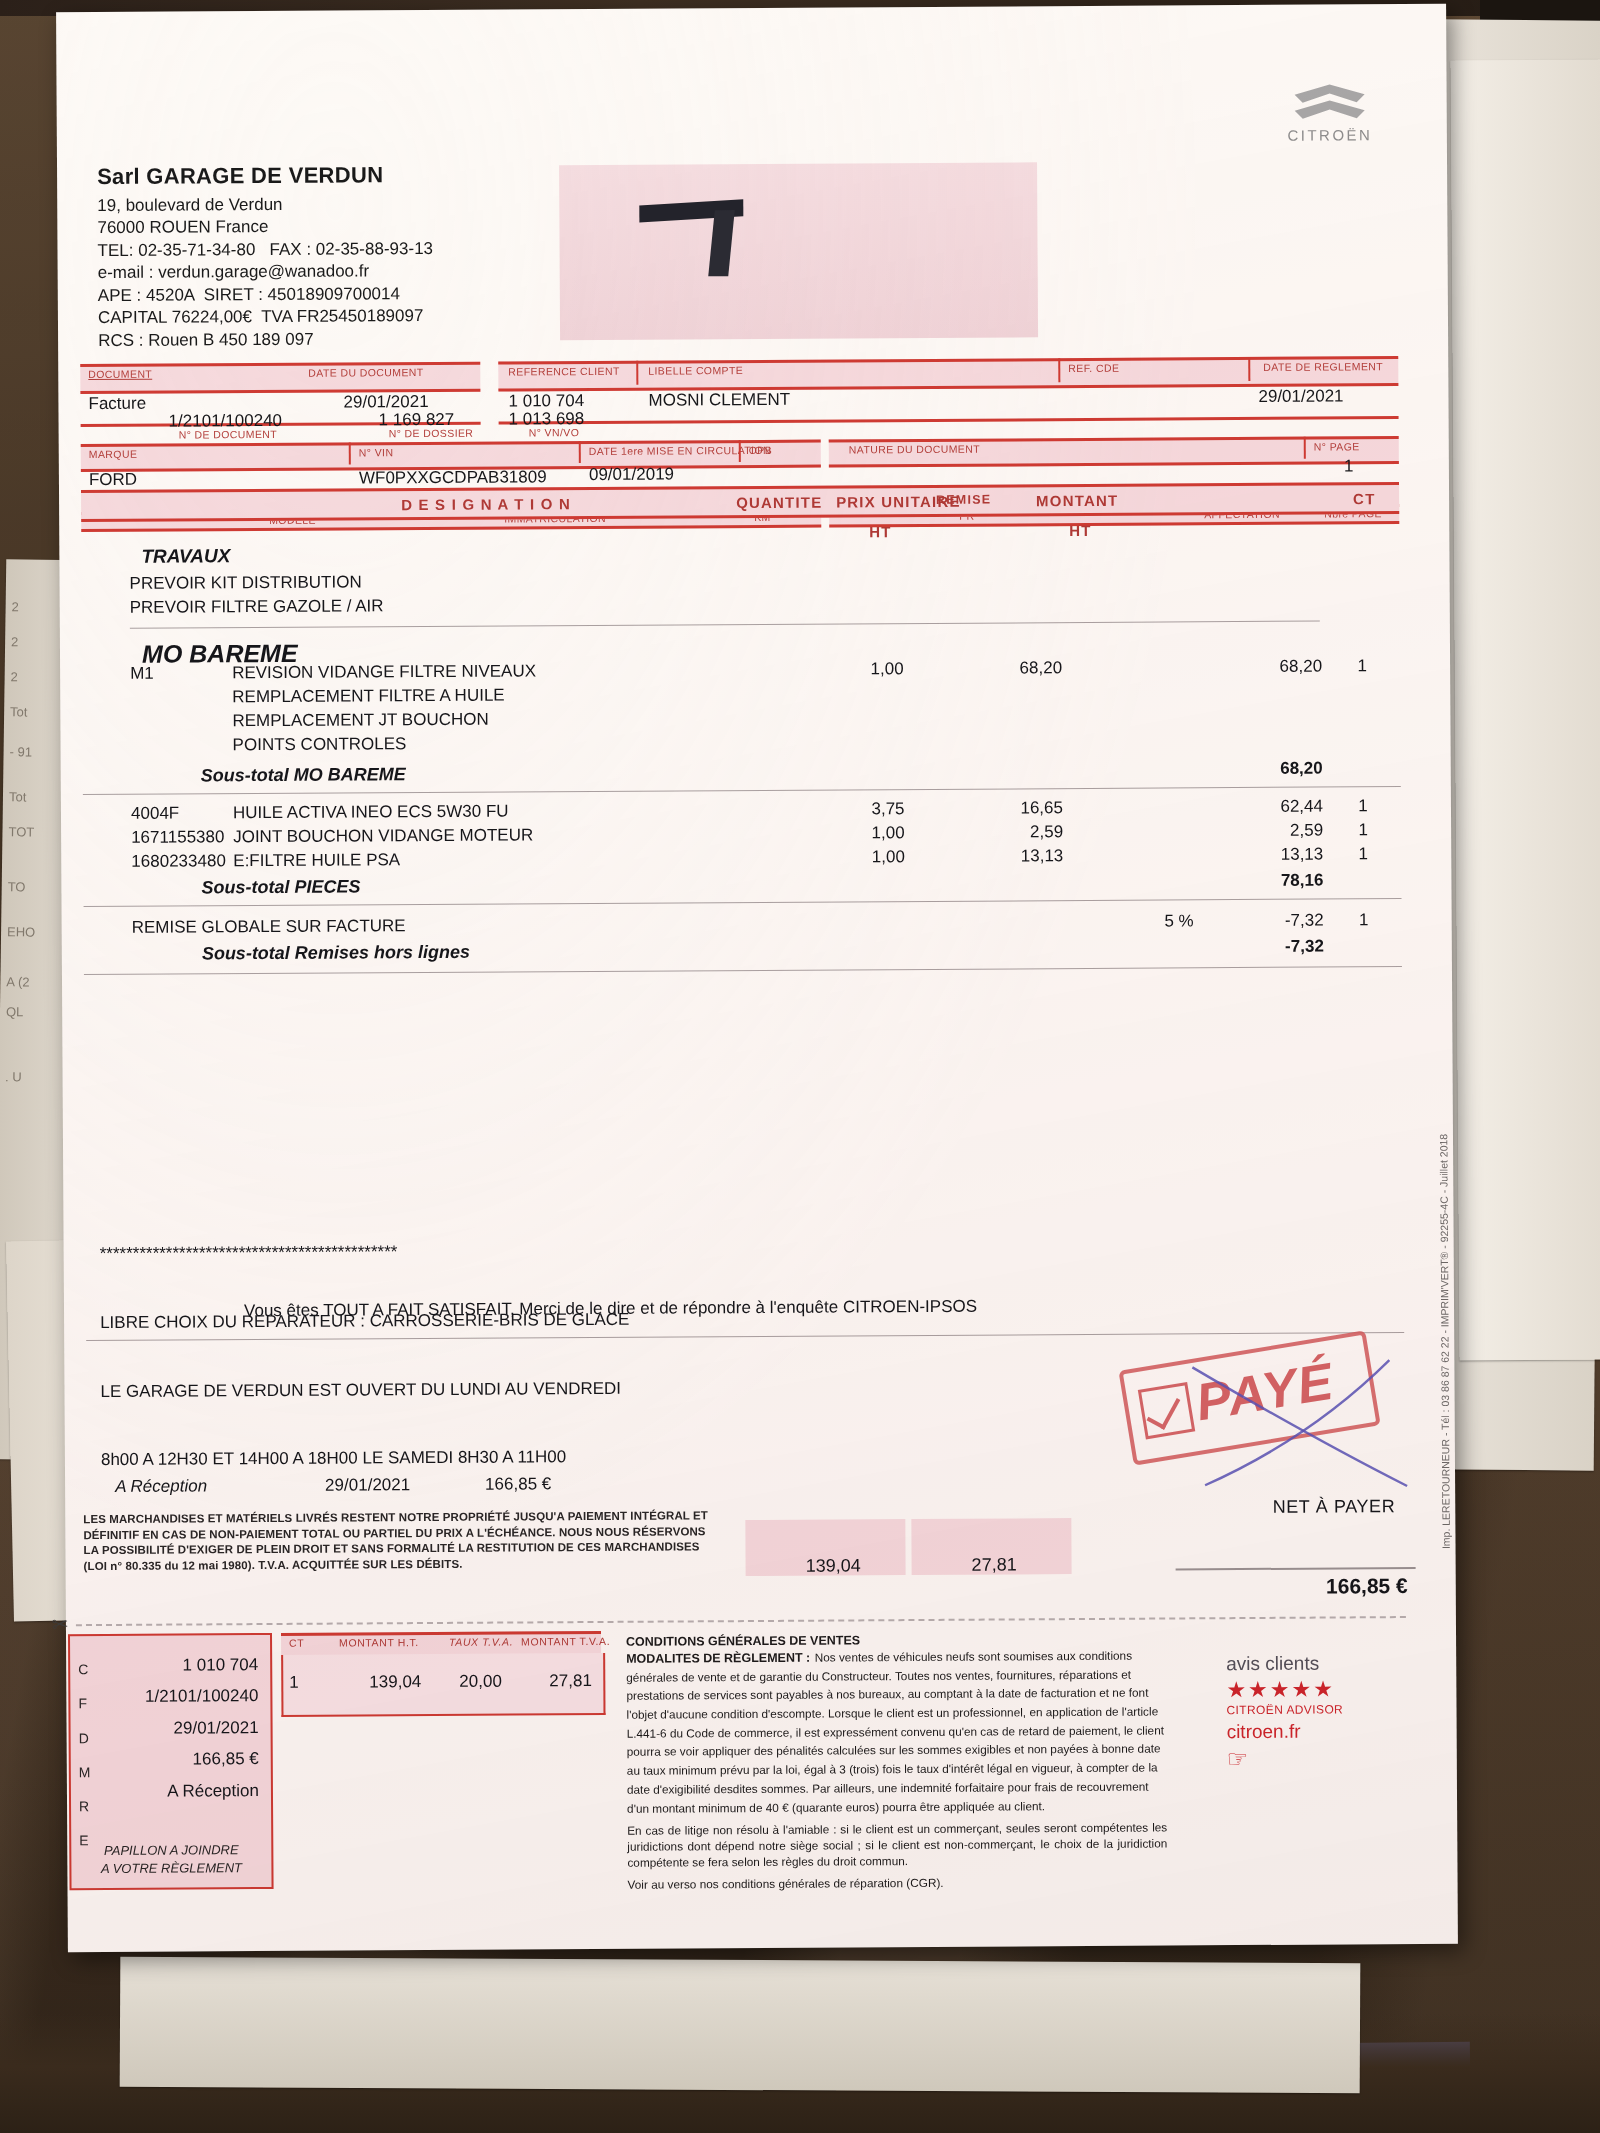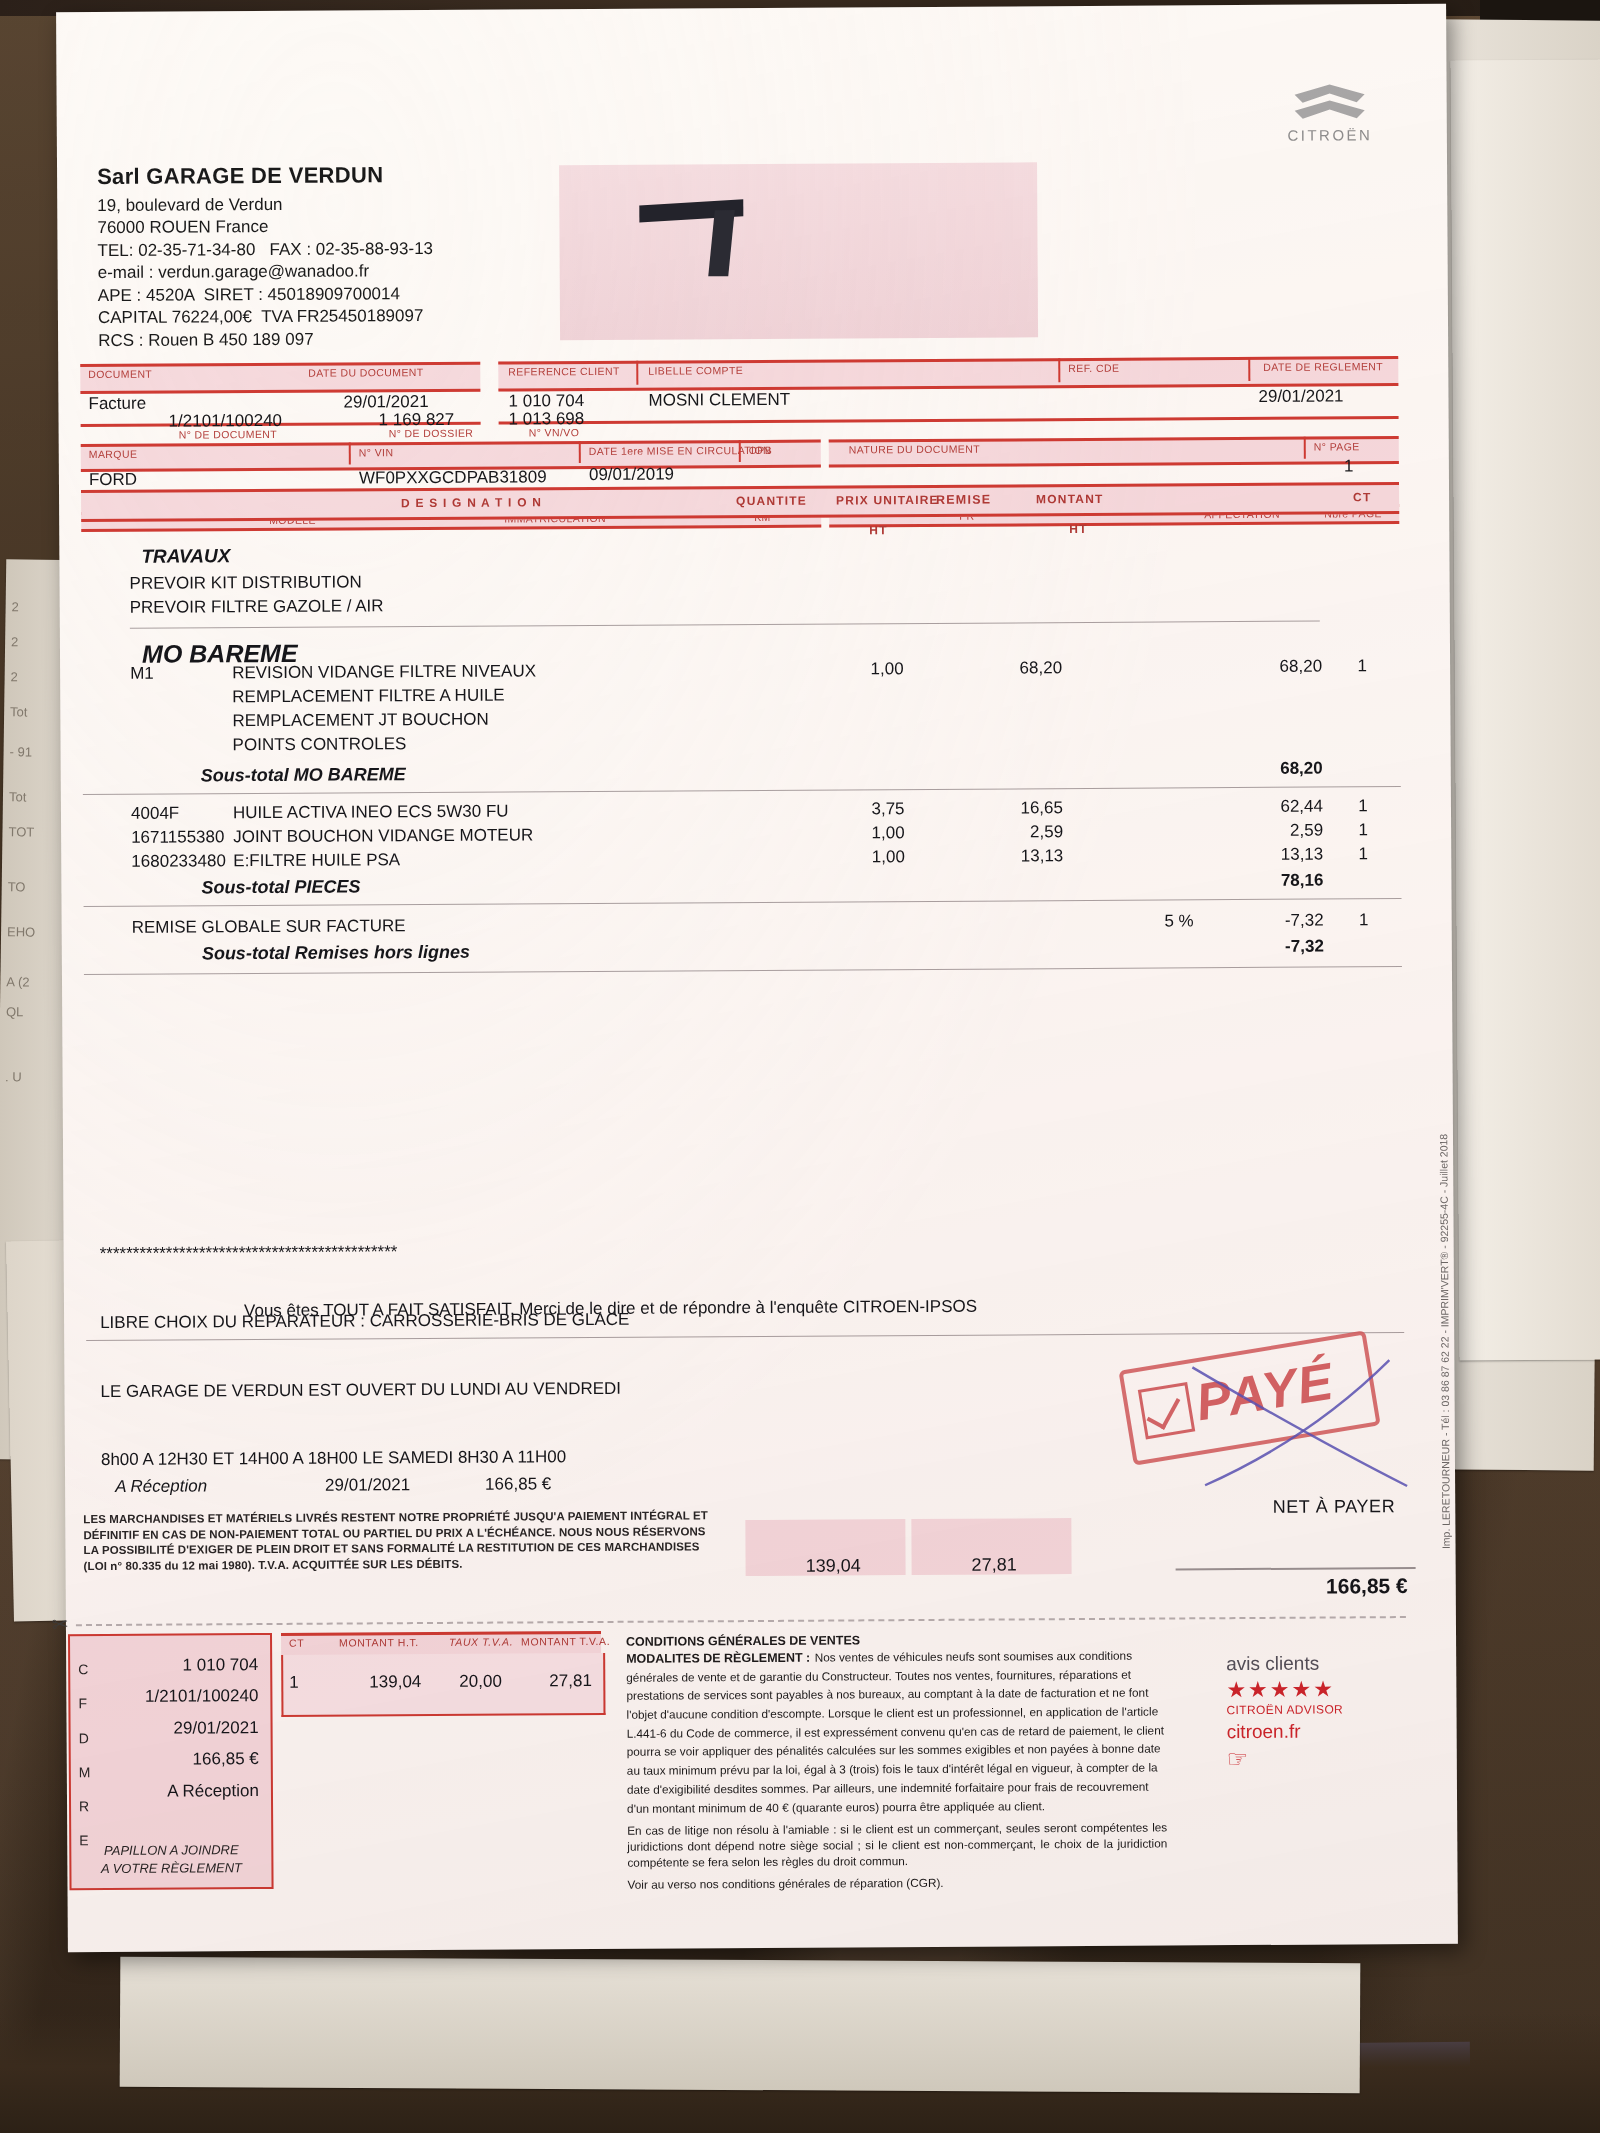--- a/index.html
+++ b/index.html
@@ -192,21 +192,21 @@
     left: 22px;
     top: 478px;
     width: 1318px;
     height: 26px;
     background: #f6dcdf;
     border-top: 3px solid #cf3b33;
     border-bottom: 3px solid #cf3b33;
   }
   .dh {
     position: absolute;
-    font-size: 12px;
+    font-size: 15px;
     letter-spacing: 1.2px;
     color: #b03a36;
     font-weight: bold;
     white-space: nowrap;
   }
   #body-area {
     position: absolute;
     left: 22px;
     top: 510px;
     width: 1318px;
@@ -550,21 +550,21 @@
     </div>
 
     <div id="photo-box">
       <div id="photo-shape">
         <div class="bar1"></div>
         <div class="bar2"></div>
       </div>
     </div>
 
     <div class="band" style="left:22px; top:352px; width:400px; height:24px;"></div>
-    <div class="lbl" style="left:30px; top:356px;">DOCUMENT</div>
+    <div class="lbl" style="left:30px; top:356px;text-decoration:underline;">DOCUMENT</div>
     <div class="lbl" style="left:250px; top:356px;">DATE DU DOCUMENT</div>
     <div class="val" style="left:30px; top:382px;">Facture</div>
     <div class="val" style="left:285px; top:382px;">29/01/2021</div>
 
     <div class="band" style="left:440px; top:352px; width:900px; height:24px;"></div>
     <div class="lbl" style="left:450px; top:356px;">REFERENCE CLIENT</div>
     <div class="lbl" style="left:590px; top:356px;">LIBELLE COMPTE</div>
     <div class="lbl" style="left:1010px; top:356px;">REF. CDE</div>
     <div class="lbl" style="left:1205px; top:356px;">DATE DE REGLEMENT</div>
     <div class="vline" style="left:578px; top:352px; height:24px;"></div>

